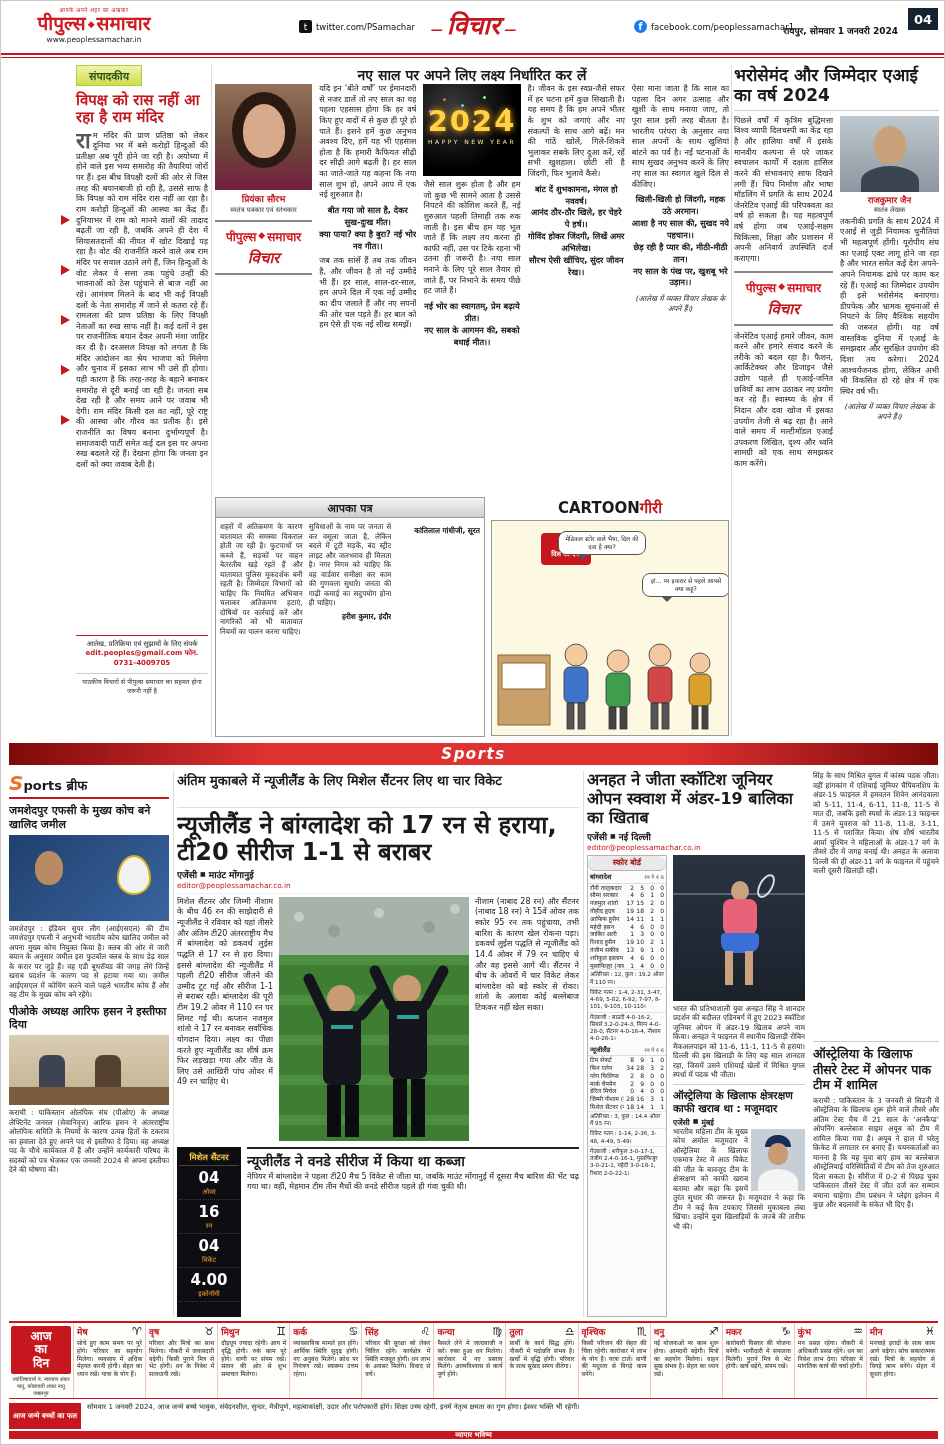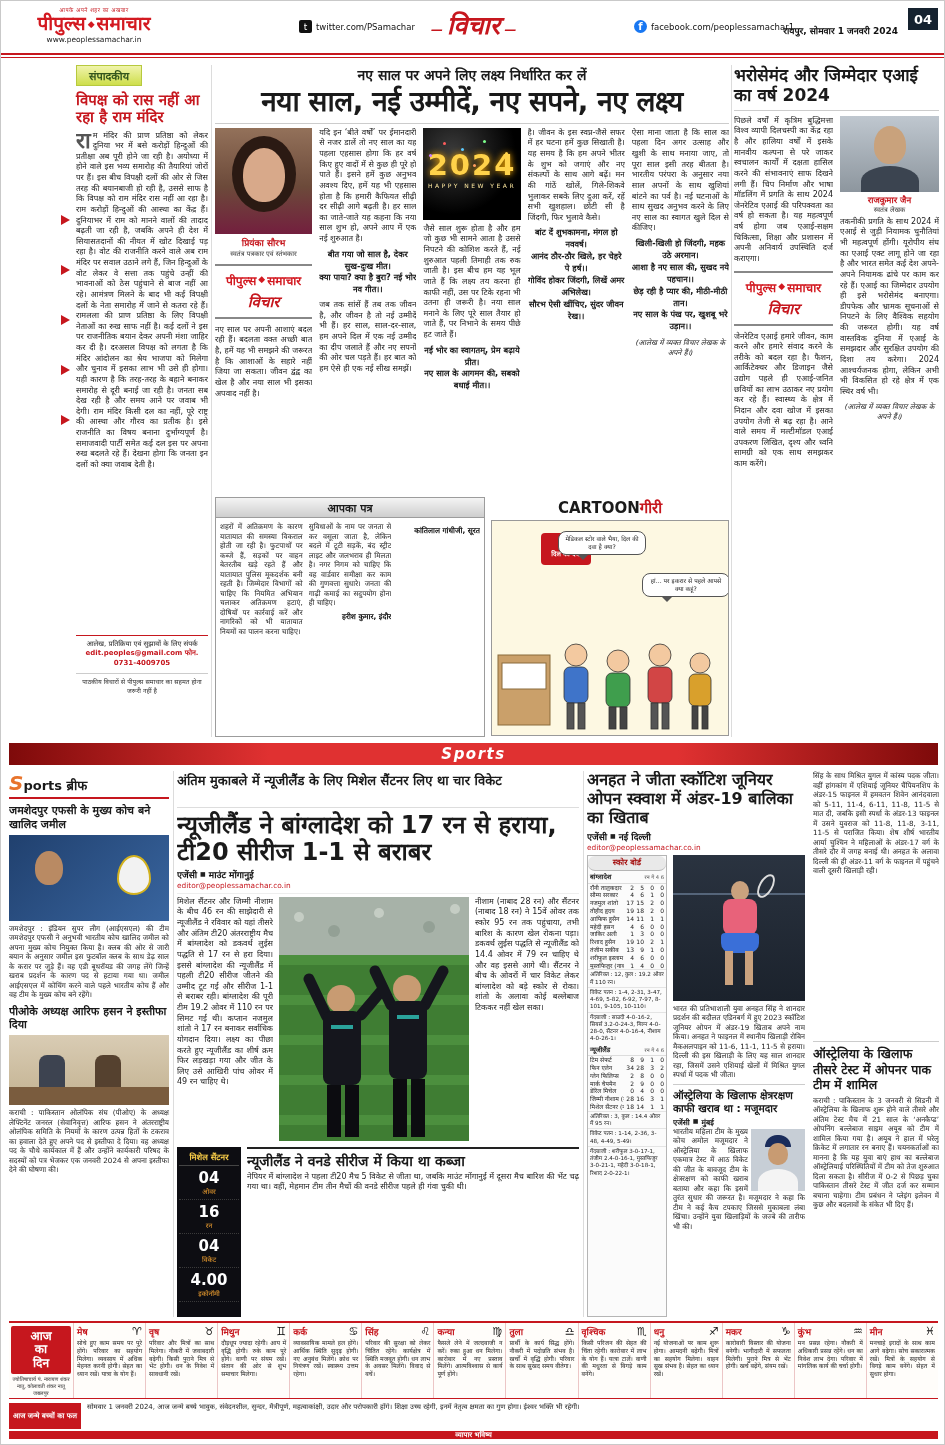--- a/index.html
+++ b/index.html
@@ -202,34 +202,32 @@
     <div class="edit-body t">राम मंदिर की प्राण प्रतिष्ठा को लेकर दुनिया भर में बसे करोड़ों हिन्दुओं की प्रतीक्षा अब पूरी होने जा रही है। अयोध्या में होने वाले इस भव्य समारोह की तैयारियां जोरों पर हैं। इस बीच विपक्षी दलों की ओर से जिस तरह की बयानबाजी हो रही है, उससे साफ है कि विपक्ष को राम मंदिर रास नहीं आ रहा है। राम करोड़ों हिन्दुओं की आस्था का केंद्र हैं। दुनियाभर में राम को मानने वालों की तादाद बढ़ती जा रही है, जबकि अपने ही देश में सियासतदानों की नीयत में खोट दिखाई पड़ रहा है। वोट की राजनीति करने वाले अब राम मंदिर पर सवाल उठाने लगे हैं, जिन हिन्दुओं के वोट लेकर वे सत्ता तक पहुंचे उन्हीं की भावनाओं को ठेस पहुंचाने से बाज नहीं आ रहे। आमंत्रण मिलने के बाद भी कई विपक्षी दलों के नेता समारोह में जाने से कतरा रहे हैं। रामलला की प्राण प्रतिष्ठा के लिए विपक्षी नेताओं का रुख साफ नहीं है। कई दलों ने इस पर राजनीतिक बयान देकर अपनी मंशा जाहिर कर दी है। दरअसल विपक्ष को लगता है कि मंदिर आंदोलन का श्रेय भाजपा को मिलेगा और चुनाव में इसका लाभ भी उसे ही होगा। यही कारण है कि तरह-तरह के बहाने बनाकर समारोह से दूरी बनाई जा रही है। जनता सब देख रही है और समय आने पर जवाब भी देगी। राम मंदिर किसी दल का नहीं, पूरे राष्ट्र की आस्था और गौरव का प्रतीक है। इसे राजनीति का विषय बनाना दुर्भाग्यपूर्ण है। समाजवादी पार्टी समेत कई दल इस पर अपना रुख बदलते रहे हैं। देखना होगा कि जनता इन दलों को क्या जवाब देती है।</div>
     <div class="edit-contact">
       <div>आलेख, प्रतिक्रिया एवं सुझावों के लिए संपर्क</div>
       <div class="mail">edit.peoples@gmail.com फोन. 0731-4009705</div>
     </div>
     <div class="edit-disc">पाठकीय विचारों से पीपुल्स समाचार का सहमत होना जरूरी नहीं है</div>
   </section>
 
   <section class="center">
     <div class="kicker">नए साल पर अपने लिए लक्ष्य निर्धारित कर लें</div>
-    <h1 class="c-head">नया साल, नई उम्मीदें, नए सपने, नए लक्ष्य</h1>
     <div class="c-cols">
       <div class="c-col">
         <div class="pri-photo">
           <div class="pri-hair"></div>
           <div class="pri-face"></div>
         </div>
         <div class="cap-name">प्रियंका सौरभ</div>
         <div class="cap-role">स्वतंत्र पत्रकार एवं स्तंभकार</div>
         <div class="promo">
           <div class="promo-brand"><span>पीपुल्स</span><span class="dia"></span><span>समाचार</span></div>
           <div class="promo-sec">विचार</div>
         </div>
-        <div class="t">नए साल पर अपनी आशाएं बदल रही हैं। बदलता वक्त अच्छी बात है, हमें यह भी समझने की जरूरत है कि आशाओं के सहारे नहीं जिया जा सकता। जीवन द्वंद्व का खेल है और नया साल भी इसका अपवाद नहीं है।</div>
       </div>
       <div class="c-col">
         <div class="t">यदि इन ‘बीते वर्षों’ पर ईमानदारी से नजर डालें तो नए साल का यह पहला एहसास होगा कि हर वर्ष किए हुए वादों में से कुछ ही पूरे हो पाते हैं। इसने हमें कुछ अनुभव अवश्य दिए, हमें यह भी एहसास होता है कि हमारी कैफियत सीढ़ी दर सीढ़ी आगे बढ़ती है। हर साल का जाते-जाते यह कहना कि नया साल शुभ हो, अपने आप में एक नई शुरुआत है।</div>
         <div class="poem">
             <div class="poem-line">बीत गया जो साल है, देकर सुख-दुःख मीत।</div>
             <div class="poem-line">क्या पाया? क्या है बुरा? नई भोर नव गीत।।</div>
           </div>
         <div class="t">जब तक सांसें हैं तब तक जीवन है, और जीवन है तो नई उम्मीदें भी हैं। हर साल, साल-दर-साल, हम अपने दिल में एक नई उम्मीद का दीप जलाते हैं और नए सपनों की ओर चल पड़ते हैं। हर बात को हम ऐसे ही एक नई सीख समझें।</div>
       </div>
       <div class="c-col">

